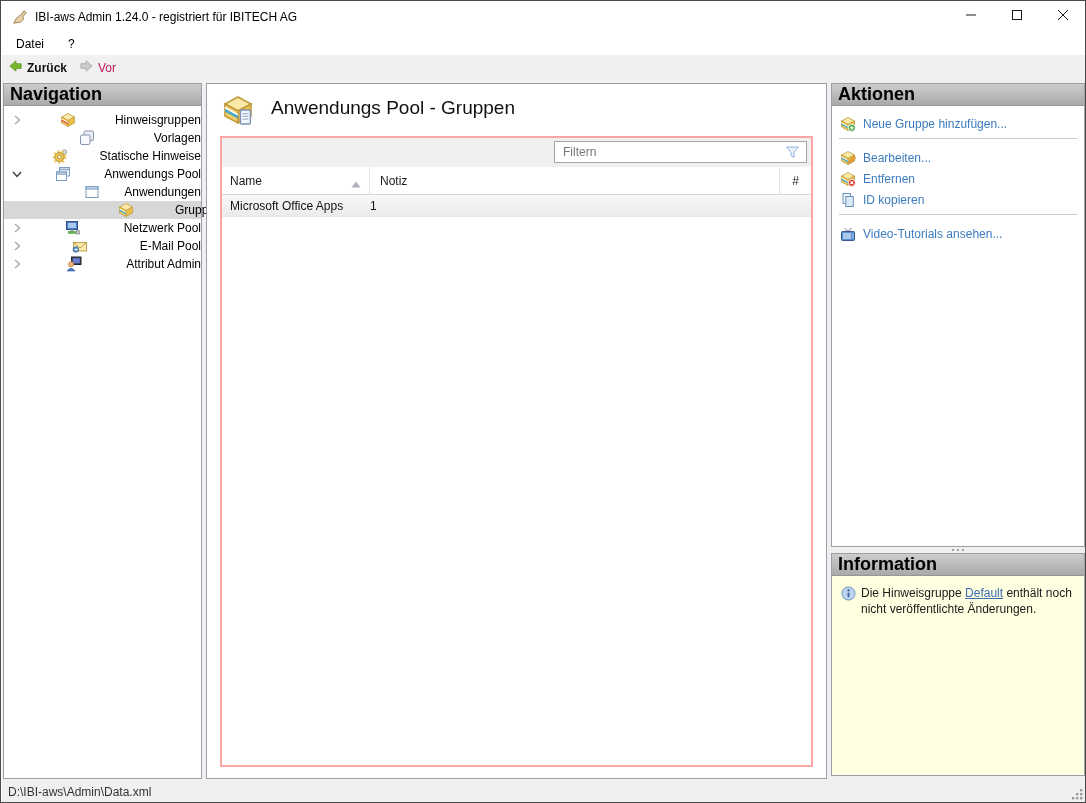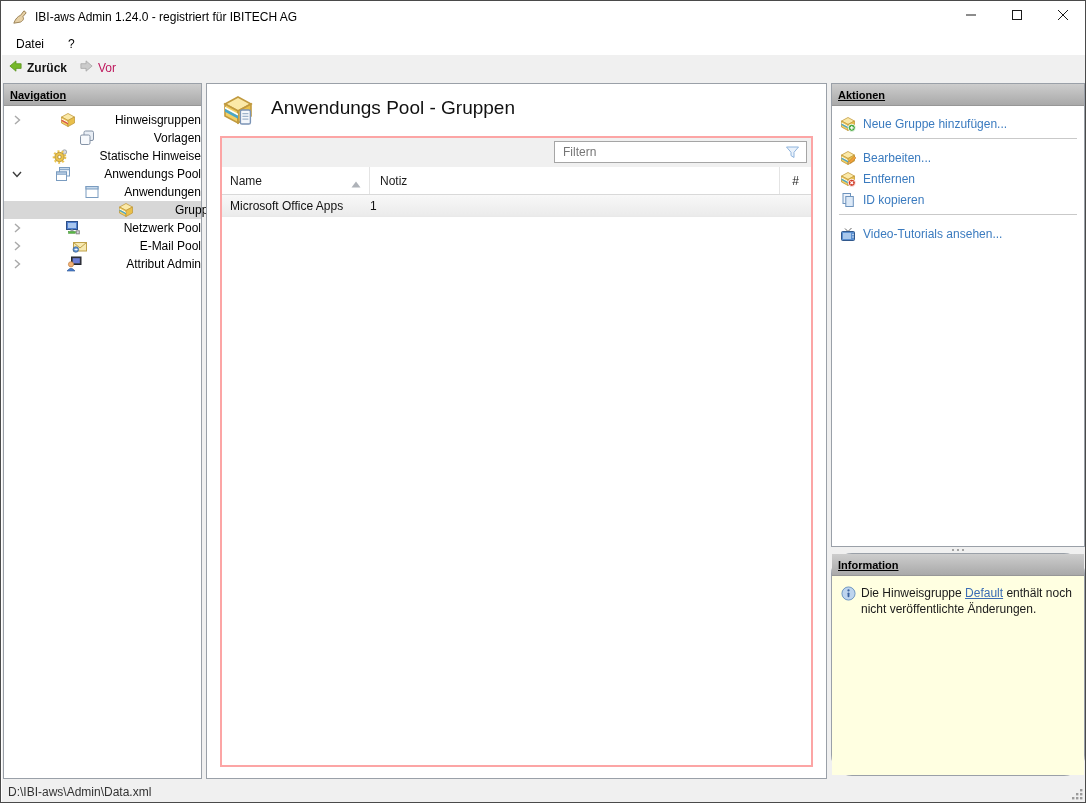--- a/index.html
+++ b/index.html
@@ -18,27 +18,27 @@
   
   .toolbar{position:absolute;left:1px;top:54px;width:1084px;height:26px;background:#f0f0f0;display:flex;align-items:center;}
   .tool-btn{display:flex;align-items:center;gap:4px;padding:2px 6px;height:22px;}
   .tool-btn .lbl{font-size:12px;font-weight:700;color:#111;}
   .tool-btn.disabled .lbl{color:#be185d;font-weight:400;}
   .tool-btn svg{width:15px;height:15px;}
   
   .workspace{position:absolute;left:1px;top:80px;width:1084px;height:699px;background:#f0f0f0;}
   .panel{position:absolute;background:#fff;border:1px solid #9aa0a8;}
   .panel-header{height:22px;background:linear-gradient(#cdcdcd,#a9a9a9);border-bottom:1px solid #979797;
-                font-weight:700;font-size:11px;color:#000;display:flex;align-items:center;padding-left:6px;text-decoration:underline;}
+                font-weight:700;font-size:18px;color:#000;display:flex;align-items:center;padding-left:6px;}
   .nav-panel{left:1px;top:2px;width:199px;height:696px;}
   .center-panel{left:204px;top:2px;width:621px;height:696px;}
   .actions-panel{left:829px;top:2px;width:254px;height:464px;}
   .splitter{position:absolute;left:829px;top:466px;width:254px;height:6px;display:flex;align-items:center;justify-content:center;}
   .splitter-dots{width:2px;height:2px;background:#8b8b8b;border-radius:50%;box-shadow:5px 0 0 #8b8b8b,-5px 0 0 #8b8b8b;}
-  .info-panel{left:829px;top:472px;width:254px;height:223px;border-radius:21px;}
+  .info-panel{left:829px;top:472px;width:254px;height:223px;}
   
   .tree{padding-top:5px;}
   .tree-row{display:flex;align-items:center;height:18px;cursor:default;justify-content:space-between;}
   .tree-row.selected{background:#d7d7d7;gap:36px;}
   .tree-chev{width:14px;height:14px;margin-left:6px;flex:0 0 14px;}
   .tree-indent{flex:0 0 20px;}
   .tree-icon{width:16px;height:16px;margin-left:2px;flex:0 0 16px;}
   .tree-label{margin-left:5px;white-space:nowrap;font-size:12px;color:#000;}
   .tree-icon svg,.tree-chev svg{width:100%;height:100%;display:block;}
   

